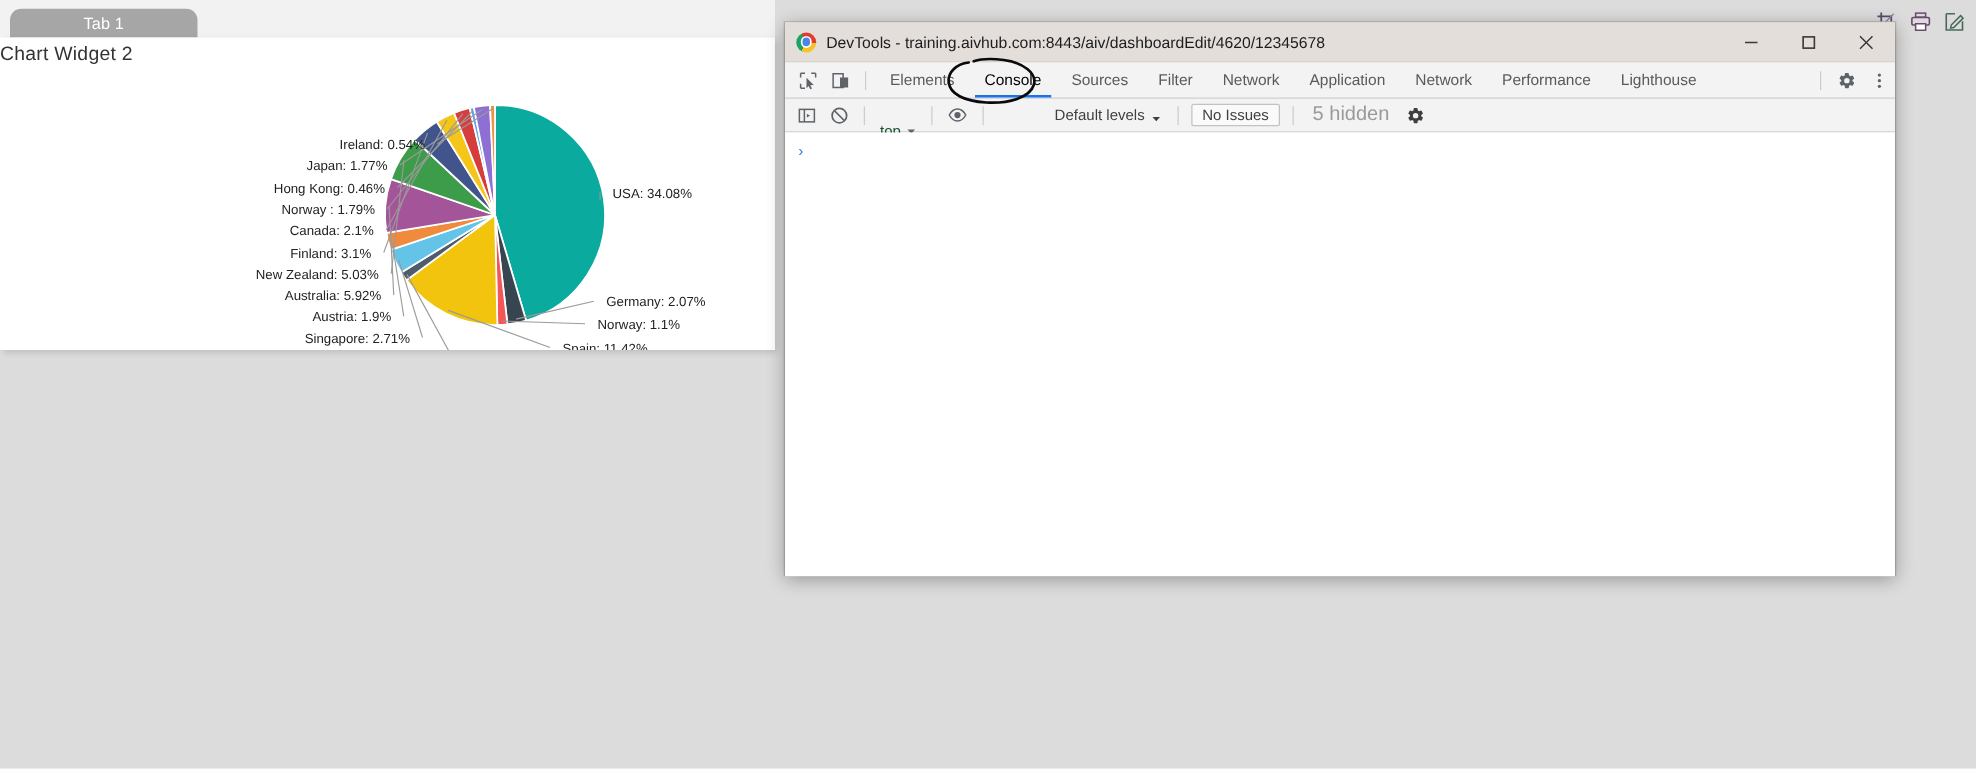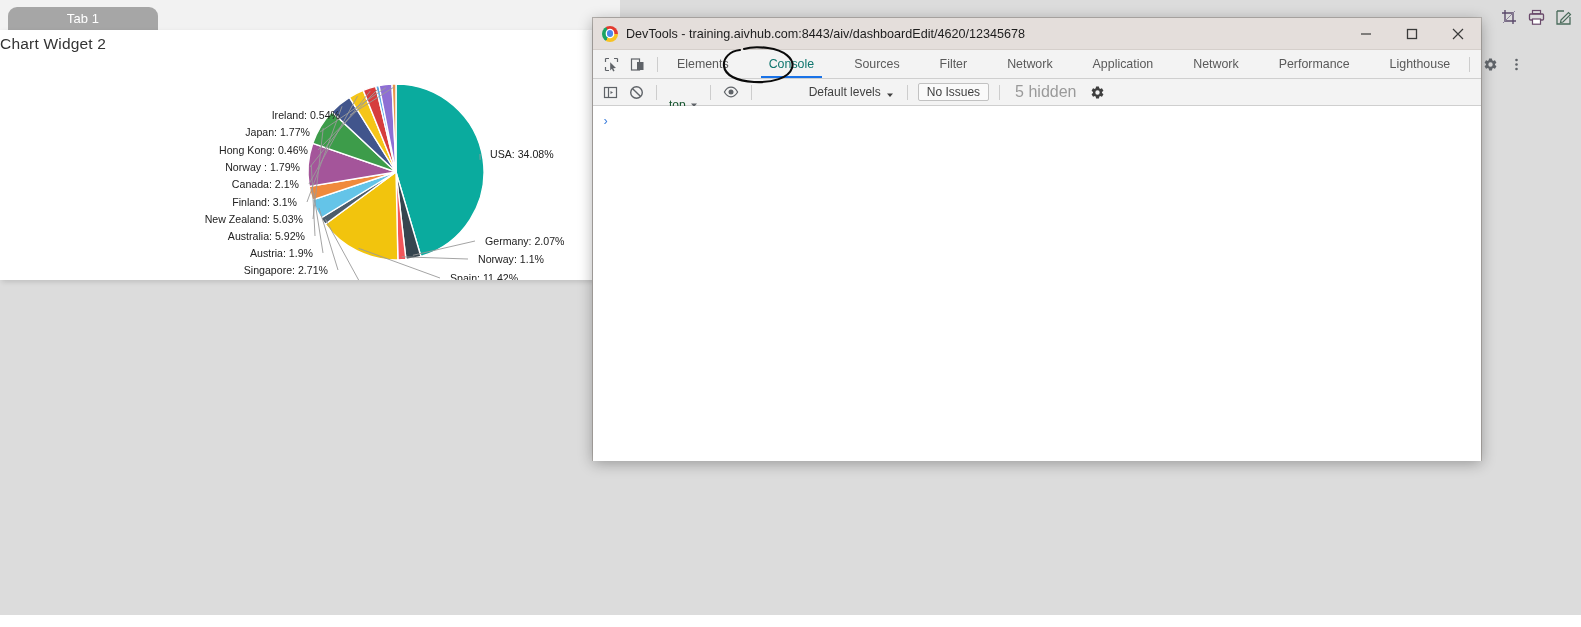--- a/index.html
+++ b/index.html
@@ -76,21 +76,21 @@
   .pie-label {
     font-family: "Liberation Sans", sans-serif;
     font-size: 10.6px;
     fill: #222222;
   }
   .leader { stroke: #9a9a9a; stroke-width: .9; fill: none; }
 
   
   #devtools-window {
     position: absolute;
-    left: 593px; top: 18px;
+    left: 628px; top: 18px;
     width: 888px; height: 442px;
     background: #ffffff;
     box-shadow: 0 3px 14px rgba(0,0,0,.33), 0 0 0 1px #b9b5b1;
   }
   #dt-titlebar {
     position: relative;
     height: 31px;
     background: #e4dedb;
     display: flex;
     align-items: center;
@@ -141,31 +141,31 @@
     display: flex; align-items: center; justify-content: center;
     flex: none;
   }
   #dt-toolicons { margin-left: 5px; display: flex; align-items: center; }
   .dt-sep {
     width: 1px; height: 15px;
     background: #cdcdcd;
     margin: 0 7px;
     flex: none;
   }
-  #dt-tabs { display: flex; align-items: center; height: 28px; gap: 16px; }
+  #dt-tabs { display: flex; align-items: center; height: 28px; }
   .dt-tab {
     font-size: 12.4px;
     color: #5a5a5a;
     padding: 0 12px;
     height: 28px;
     line-height: 28px;
     position: relative;
     white-space: nowrap;
   }
-  .dt-tab.active { color: #0f766e; }
+  .dt-tab.active { color: #000000; }
   .dt-tab.active::after {
     content: "";
     position: absolute;
     left: 4px; right: 4px; bottom: 0;
     height: 2.5px;
     background: #1a73e8;
   }
   #dt-tabbar-right { margin-left: auto; display: flex; align-items: center; }
 
   

